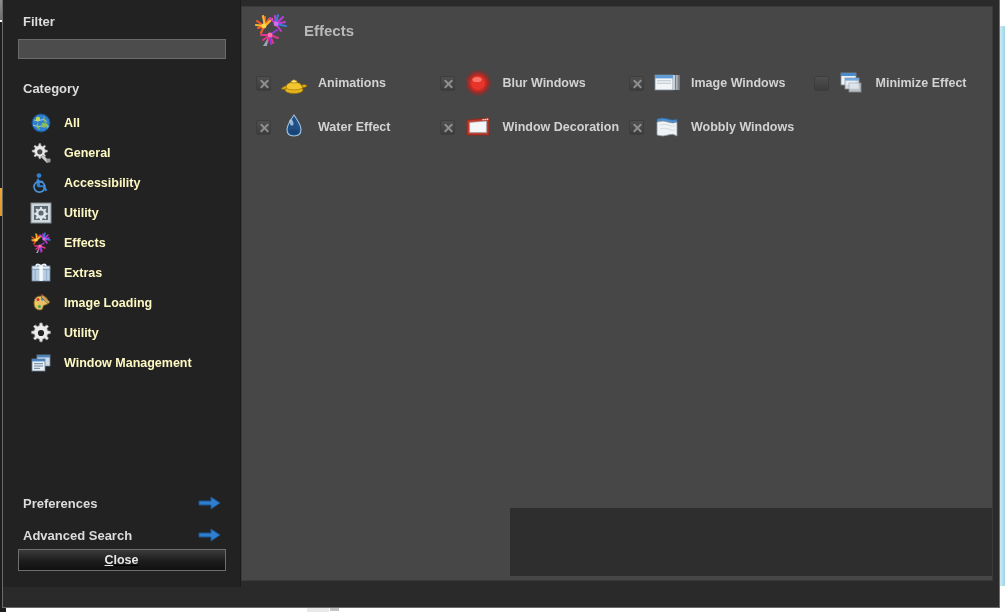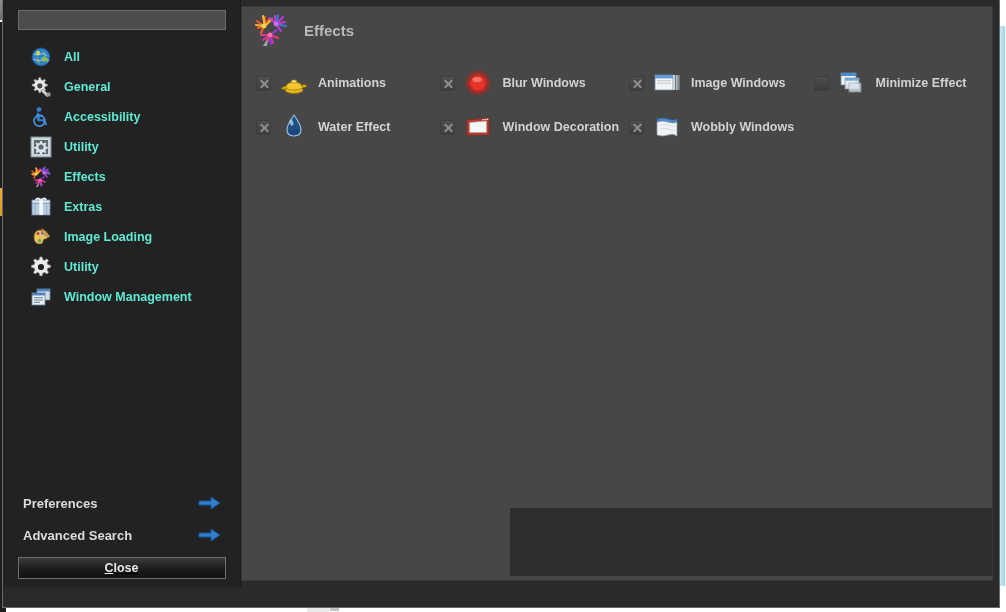--- a/index.html
+++ b/index.html
@@ -132,34 +132,34 @@
 
   .cat-list { margin-top:12px; }
   .cat-item {
     display:flex; align-items:center; height:30px;
     padding-left:27px; cursor:pointer;
   }
   .cat-icon {
     width:22px; height:22px; flex:0 0 22px; position:relative;
     margin-right:12px;
   }
-  .cat-label { font-size:12.5px; color:#5eead4; font-weight:bold; }
+  .cat-label { font-size:12.5px; color:#fef9c3; font-weight:bold; }
 
   
   .side-links { position:absolute; left:0; bottom:36px; width:100%; }
   .side-link {
     display:flex; align-items:center; height:32px;
     padding:0 18px 0 20px; cursor:pointer;justify-content:space-between;
   }
   .side-link .txt { font-size:13px; color:#dcdcdc; font-weight:bold; flex:1; }
   .arrow-icon {
     width:24px; height:16px; position:relative; flex:0 0 24px;
   }
   .arrow-icon svg { display:block; }
-  .close-btn-wrap { position:absolute; left:0; bottom:8px; width:100%; display:flex; justify-content:center;text-decoration:underline; }
+  .close-btn-wrap { position:absolute; left:0; bottom:16px; width:100%; display:flex; justify-content:center;text-decoration:underline; }
   .close-btn {
     width:208px; height:22px;
     background:linear-gradient(180deg,#3a3a3a 0%,#1d1d1d 55%,#101010 100%);
     border:1px solid #6f6f6f;
     color:#e7e7e7; font-size:12.5px; font-weight:bold;
     font-family:"Liberation Sans", sans-serif;
     cursor:pointer;
   }
   .close-btn u { text-decoration:underline; }
 
@@ -225,22 +225,24 @@
   </div>
 </div>
 
 <div id="ccsm">
 
 
   <div class="win-body">
 
     <div class="sidebar">
 
+      <div class="side-head">Filter</div>
       <input class="filter-input" type="text" value="" placeholder="" style="">
 
+      <div class="side-head side-head2">Category</div>
 
       <div class="cat-list">
 
         <div class="cat-item">
           <div class="cat-icon">
             <svg class="ic" viewBox="0 0 22 22">
                 <circle cx="11" cy="11" r="9" fill="#2f7fd0" stroke="#1b4f86" stroke-width="1"></circle>
               <path d="M4 8 q4 2 7 0 t6 2 M3 13 q5 3 9 1 t7 1" stroke="#cfe6ff" stroke-width="1" fill="none" opacity=".7"></path>
               <path d="M6 6 q3 3 1 6 t3 6 M14 4 q-2 5 2 7 t1 6" fill="#8fc24a" opacity=".95"></path>
               <circle cx="8" cy="7" r="2.2" fill="#cfe23f" opacity=".9"></circle>

